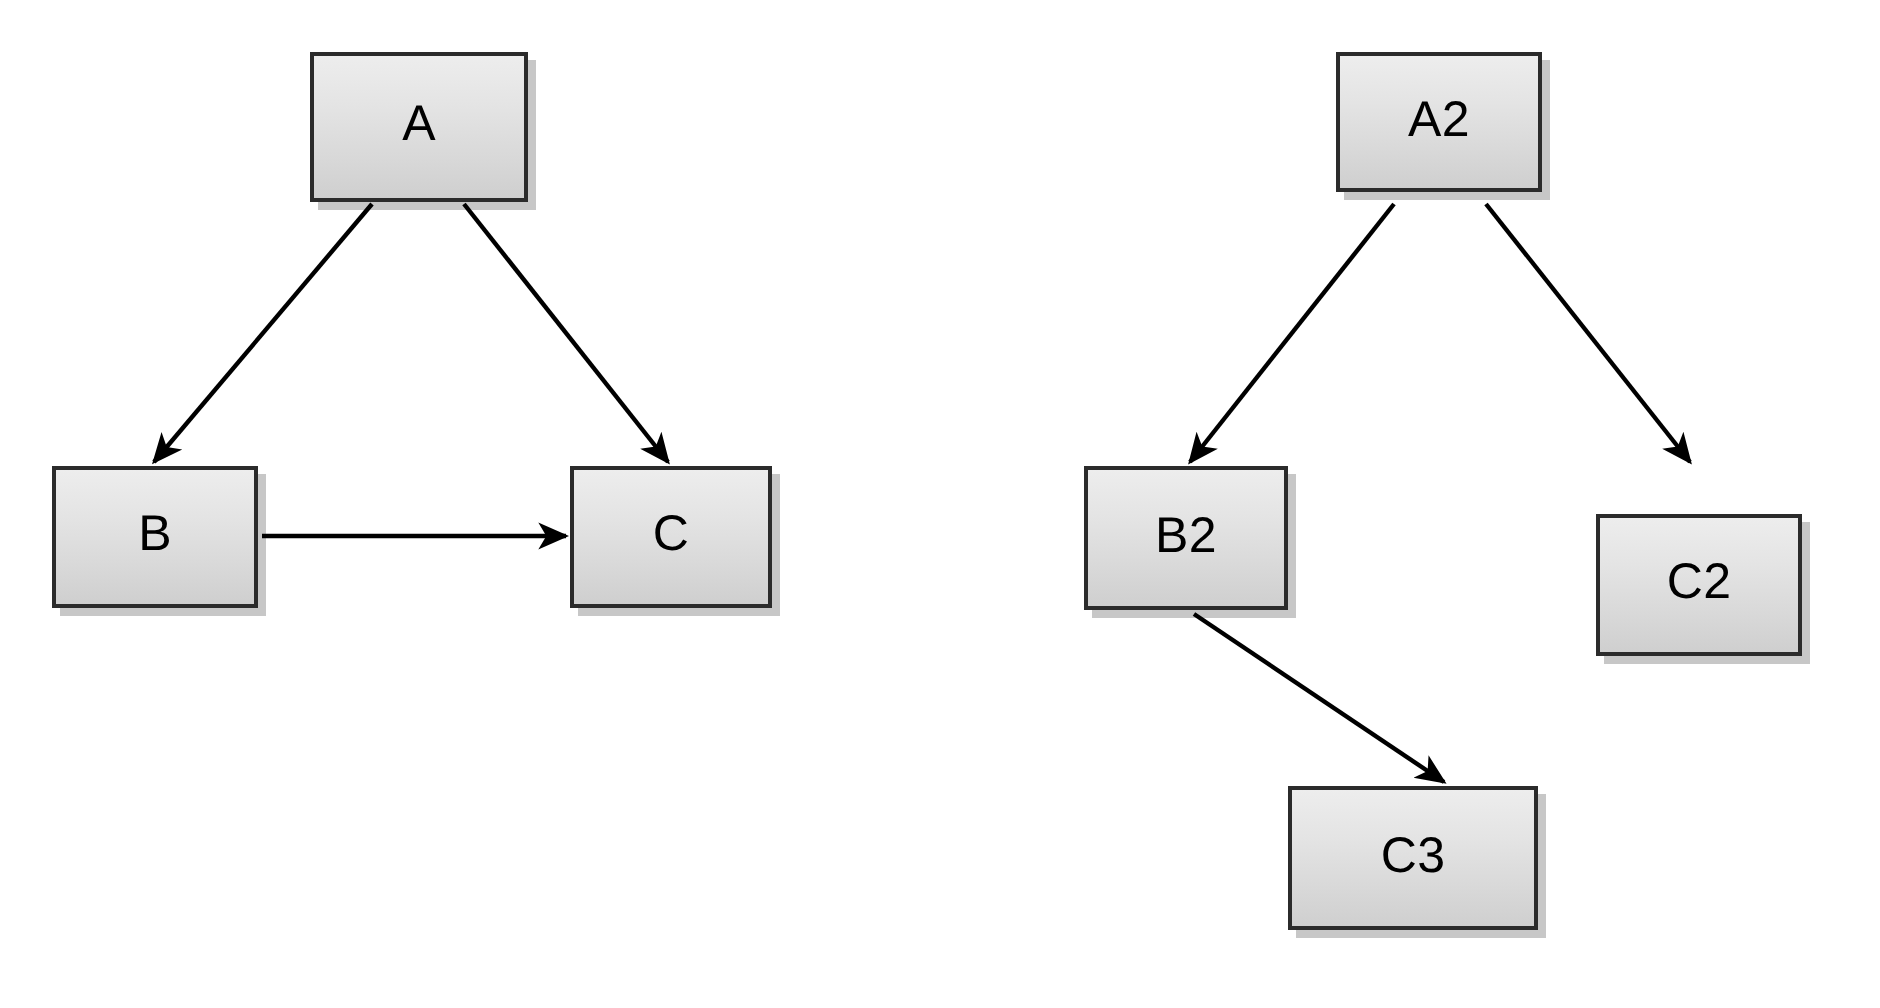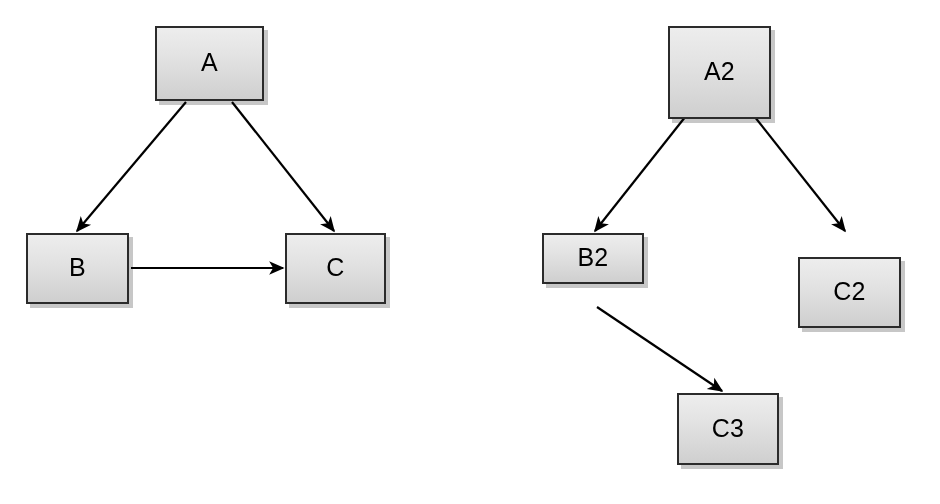--- a/index.html
+++ b/index.html
@@ -73,27 +73,27 @@
   <div id="nodes-group">
       <div class="node" style="left: 155px; top: 26px; width: 109px; height: 75px;">
         <span class="node-label">A</span>
       </div>
       <div class="node" style="left: 26px; top: 233px; width: 103px; height: 71px;">
         <span class="node-label">B</span>
       </div>
       <div class="node" style="left: 285px; top: 233px; width: 101px; height: 71px;">
         <span class="node-label">C</span>
       </div>
-      <div class="node" style="left: 668px; top: 26px; width: 103px; height: 93px;">
+      <div class="node" style="left: 668px; top: 26px; width: 103px; height: 70px;">
         <span class="node-label">A2</span>
       </div>
-      <div class="node" style="left: 542px; top: 233px; width: 102px; height: 51px;">
+      <div class="node" style="left: 542px; top: 233px; width: 102px; height: 72px;">
         <span class="node-label">B2</span>
       </div>
       <div class="node" style="left: 798px; top: 233px; width: 103px; height: 71px; margin-top: 24px;">
         <span class="node-label">C2</span>
       </div>
-      <div class="node" style="left: 677px; top: 393px; width: 102px; height: 72px;">
+      <div class="node" style="left: 644px; top: 393px; width: 125px; height: 72px;">
         <span class="node-label">C3</span>
       </div>
     </div>
 
 </div>
 
 </body></html>

